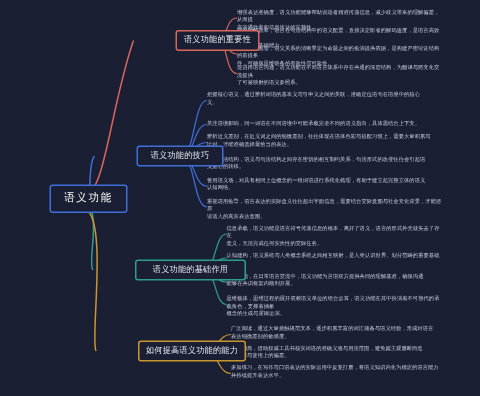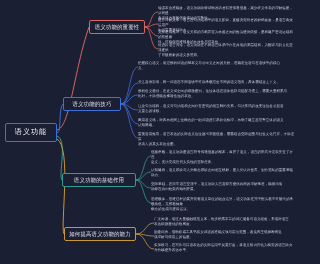--- a/index.html
+++ b/index.html
@@ -25,20 +25,21 @@
 
   .node {
     position: absolute;
     box-sizing: border-box;
     display: flex;
     align-items: center;
     justify-content: center;
     border-radius: 2px;
     background: #1b1f33;
     z-index: 3;
+    margin-left: 28px;
   }
   .node-label {
     color: #e8eaf2;
     font-size: 5.4px;
     line-height: 1.15;
     letter-spacing: 0.2px;
     white-space: nowrap;
     transform: scaleY(1.05);
   }
 

